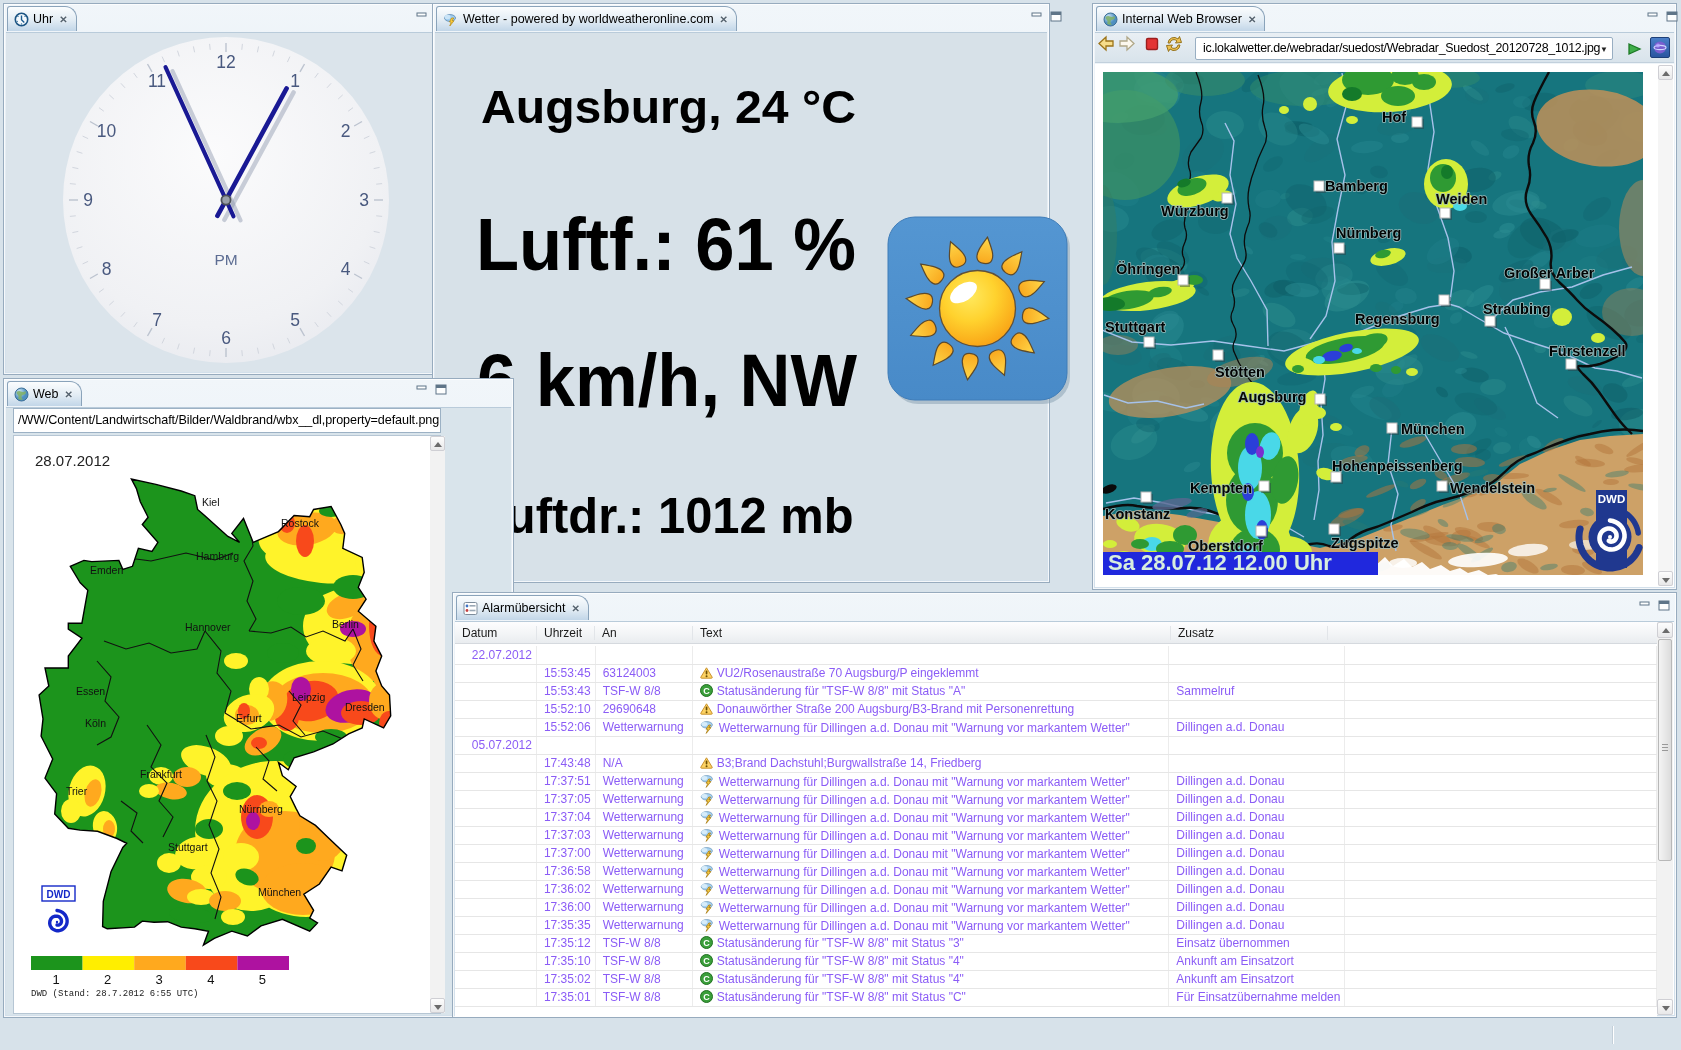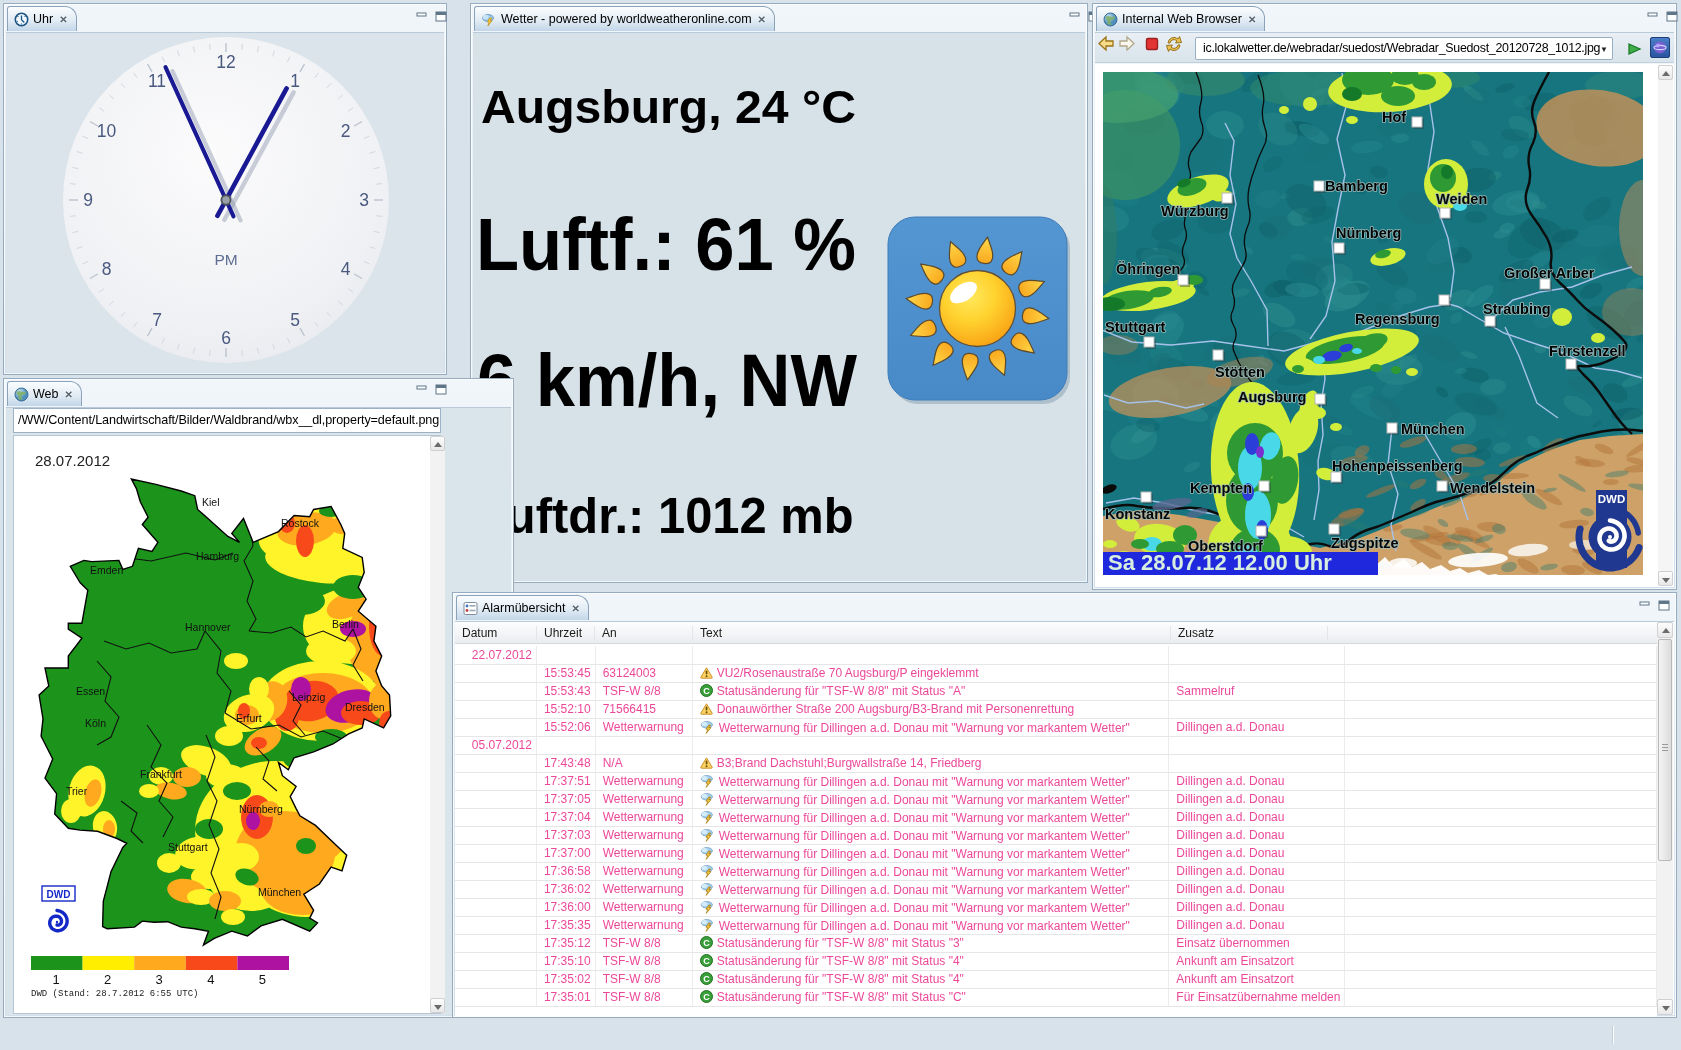--- a/index.html
+++ b/index.html
@@ -6,21 +6,21 @@
 .panel{position:absolute;border:1px solid #97abbe;border-radius:0;
   background:linear-gradient(#f1f6fa,#d3e0eb);box-shadow:inset 0 0 0 1px rgba(255,255,255,.75);}
 .tab{position:absolute;top:2px;height:25px;display:flex;align-items:center;gap:4px;
   padding:0 8px 0 6px;font-size:12.5px;color:#000;
   background:linear-gradient(#fbfdfe 0%,#e2ecf4 55%,#c2d6e8 100%);
   border:1px solid #8fa6bc;border-color:#8aa3ba;border-bottom:none;border-radius:3px 12px 0 0;}
 .tab .x{font-size:10px;font-weight:bold;color:#54626e;text-shadow:0 0 2px #fff;margin-left:2px;}
 .mm{position:absolute;display:flex;gap:7px;align-items:center;}
 .pc{position:absolute;left:2px;right:2px;bottom:2px;border-top:1px solid #b9cbda;}
 .bigtxt{position:absolute;font-weight:bold;color:#000;line-height:1;white-space:pre;}
-table.alarm{border-collapse:collapse;table-layout:fixed;font-size:12px;color:#ec4899;background:#fff;}
+table.alarm{border-collapse:collapse;table-layout:fixed;font-size:12px;color:#8b5cf6;background:#fff;}
 table.alarm td{height:18px;padding:0 4px 0 7px;border-bottom:1px solid #e6e6e6;border-right:1px solid #ececec;
   white-space:nowrap;overflow:hidden;vertical-align:middle;}
 .hdr{position:absolute;background:linear-gradient(#fdfdfe,#f2f4f6 60%,#e9ecef);border-bottom:1px solid #d5d9de;
   font-size:12px;color:#1a1a1a;display:flex;align-items:center;}
 .hdr span{display:inline-block;padding-left:7px;border-right:1px solid #e2e5e9;height:14px;line-height:14px;}
 .sb{position:absolute;background:#f2f2f2;}
 .sbb{position:absolute;left:0;right:0;height:15px;background:linear-gradient(#fdfdfd,#e8e8e9);border:1px solid #cfcfd4;border-radius:2px;}
 .arr{position:absolute;width:0;height:0;border-left:4px solid transparent;border-right:4px solid transparent;}
 .arr.up{border-bottom:5px solid #6b6b6b;}
 .arr.dn{border-top:5px solid #6b6b6b;}
@@ -131,21 +131,21 @@
       <text x="152.0" y="52.5" text-anchor="middle" font-size="17.5" fill="#49597f">11</text>
       <text x="221.0" y="34.0" text-anchor="middle" font-size="17.5" fill="#49597f">12</text>
 <line x1="219.4" y1="185.8" x2="288.6" y2="58.4" stroke="#8d97ad" stroke-width="4.5" opacity="0.45" stroke-linecap="round"></line>
 <line x1="235.5" y1="186.4" x2="167.5" y2="37.1" stroke="#8d97ad" stroke-width="4.2" opacity="0.45" stroke-linecap="round"></line>
 <line x1="212.4" y1="181.8" x2="281.6" y2="54.4" stroke="#191994" stroke-width="4.6" opacity="1" stroke-linecap="round"></line>
 <line x1="228.5" y1="182.4" x2="160.5" y2="33.1" stroke="#191994" stroke-width="4.1" opacity="1" stroke-linecap="round"></line>
 <text x="221.0" y="231.0" text-anchor="middle" font-size="15.5" fill="#5d6d93">PM</text>
 <circle cx="221.0" cy="166.0" r="4.6" fill="#9aa0a8" stroke="#4e5258" stroke-width="1.8"></circle>
 </svg>
 </div>
-<div class="panel" style="left:470px;top:3px;width:618px;height:580px">
+<div class="panel" style="left:432px;top:3px;width:618px;height:580px">
 <div class="tab" style="left:3px">
       <svg width="16" height="15" viewBox="0 0 16 15">
         <ellipse cx="7" cy="6" rx="5.5" ry="3.4" fill="#9ecdf0" stroke="#5b86ad" stroke-width=".8"></ellipse>
         <ellipse cx="4.5" cy="5" rx="3" ry="2.2" fill="#c9e4f7"></ellipse>
         <path d="M8.5 6 L6.5 10 L8.2 10 L6.8 14 L11 8.8 L9 8.8 L10.8 6 Z" fill="#ffd23e" stroke="#b8860b" stroke-width=".7"></path>
       </svg>
       <span>Wetter - powered by worldweatheronline.com</span>
       <span class="x">✕</span>
     </div>
 <div class="mm" style="left:598px;top:7px">
@@ -968,21 +968,21 @@
             <td><svg width="13" height="13" viewBox="0 0 13 13" style="vertical-align:-2px">
                 <circle cx="6.5" cy="6.5" r="6" fill="#3a9e3a" stroke="#207020" stroke-width="1"></circle>
                 <text x="6.5" y="9.6" font-family="Liberation Sans" font-size="9" font-weight="bold" fill="#fff" text-anchor="middle">C</text>
               </svg> Statusänderung für "TSF-W 8/8" mit Status "A"</td>
             <td>Sammelruf</td>
             <td></td>
           </tr>
           <tr>
             <td></td>
             <td style="text-align:right">15:52:10</td>
-            <td>71566415</td>
+            <td>29690648</td>
             <td><svg width="13" height="12" viewBox="0 0 13 12" style="vertical-align:-2px">
                 <path d="M6.5 .8 L12.2 10.2 Q12.5 11.2 11.4 11.2 L1.6 11.2 Q.5 11.2 .8 10.2 Z" fill="#fcd263" stroke="#c9912c" stroke-width="1"></path>
                 <rect x="5.7" y="3.6" width="1.7" height="4" rx=".8" fill="#6b4d00"></rect>
                 <circle cx="6.55" cy="9.3" r="1" fill="#6b4d00"></circle>
               </svg> Donauwörther Straße 200 Augsburg/B3-Brand mit Personenrettung</td>
             <td></td>
             <td></td>
           </tr>
           <tr>
             <td></td>

